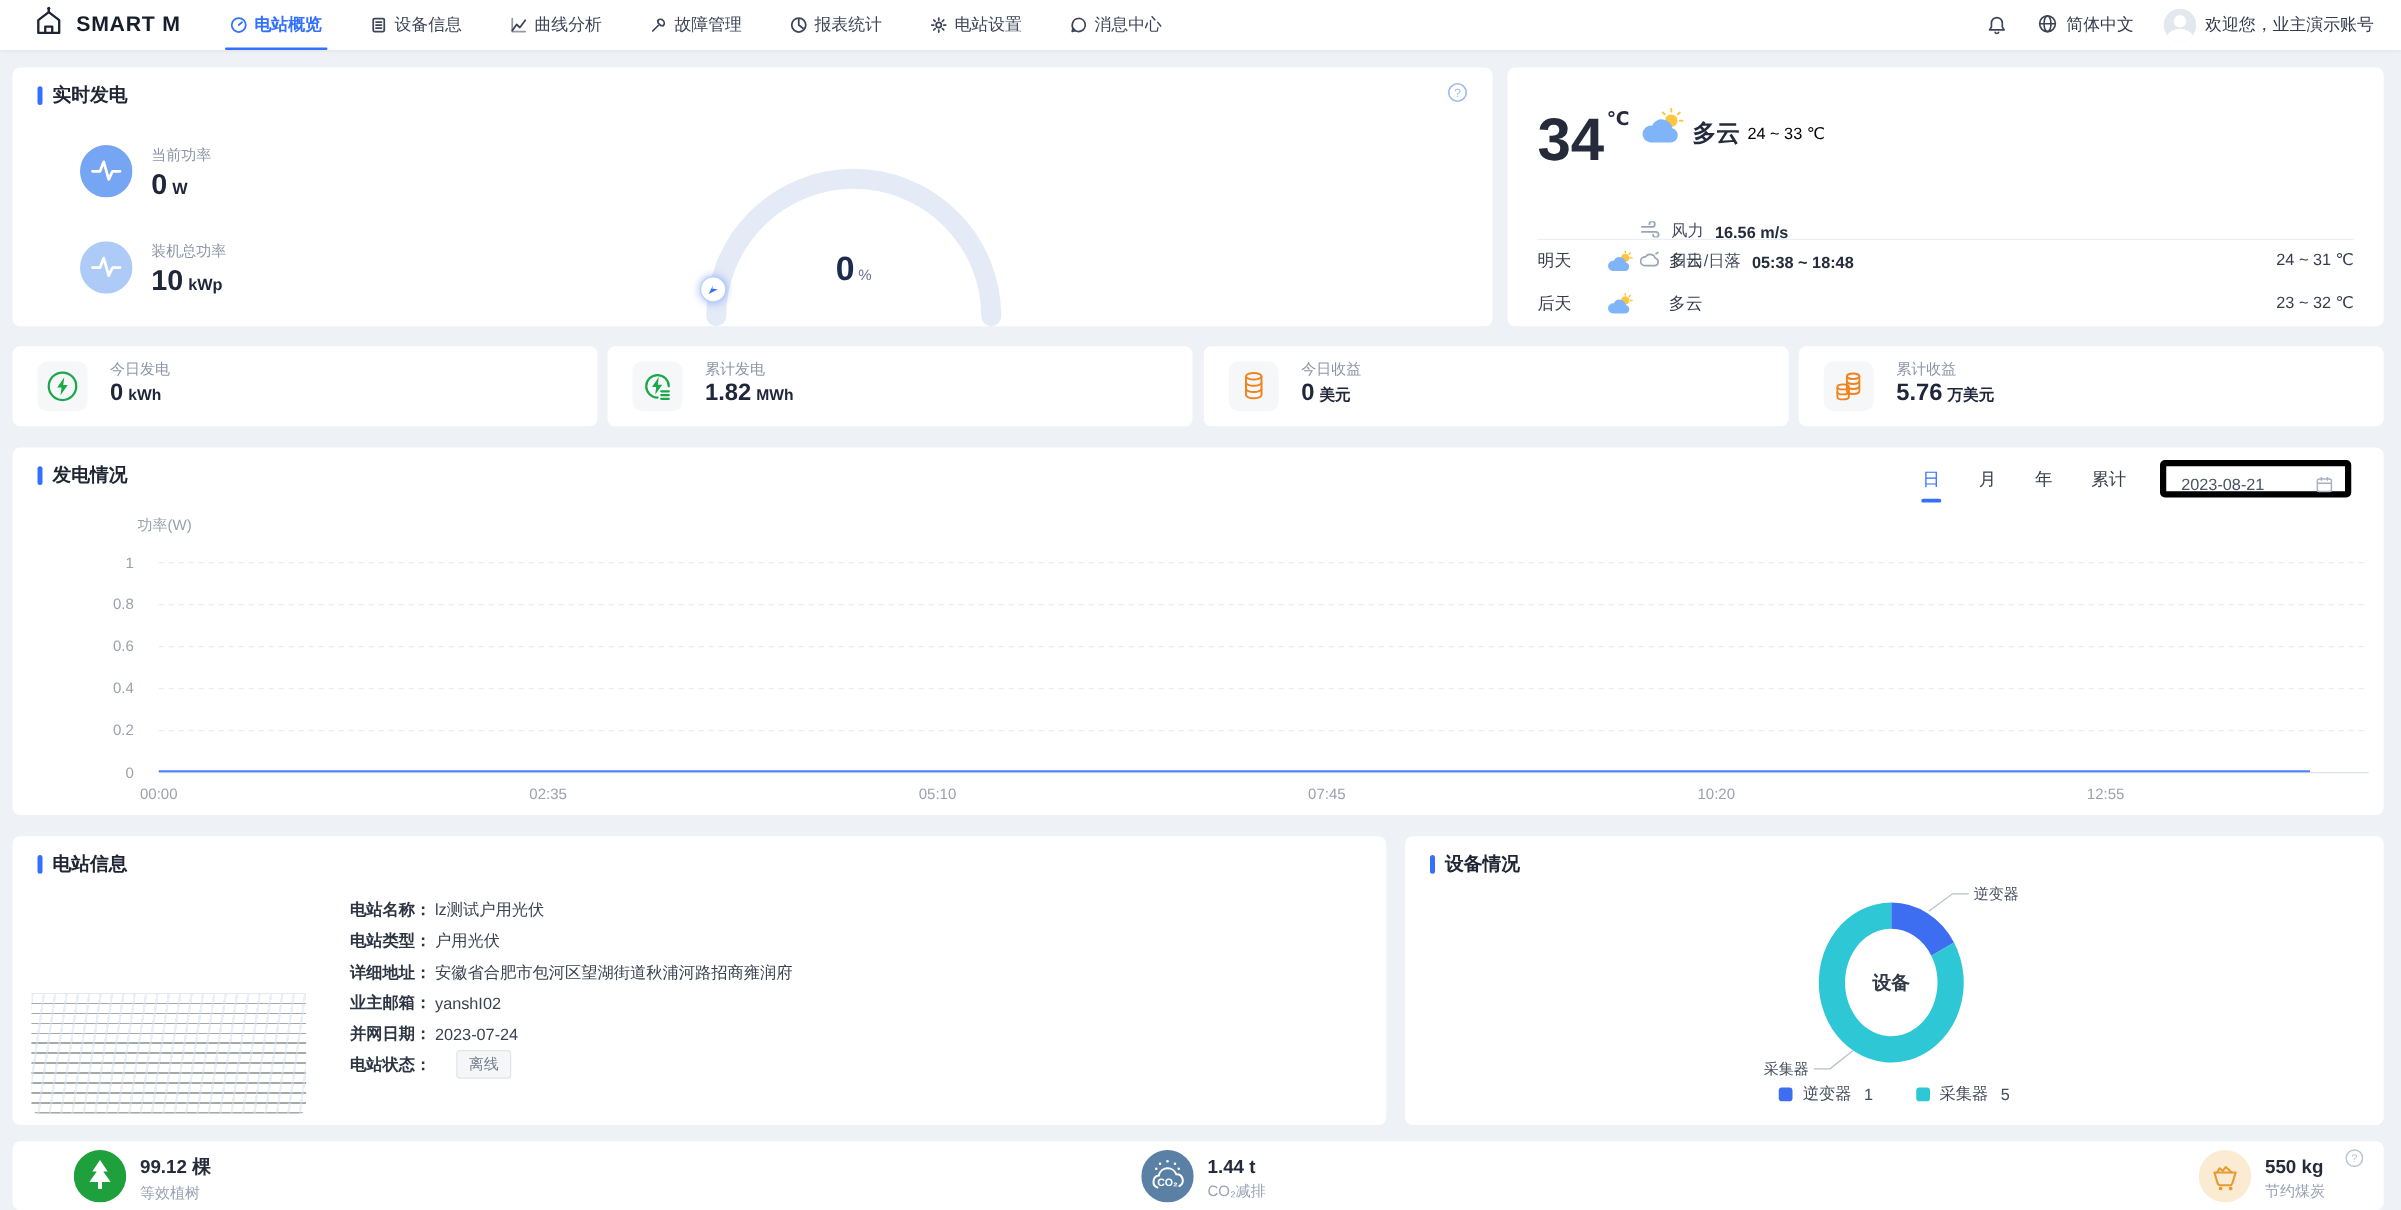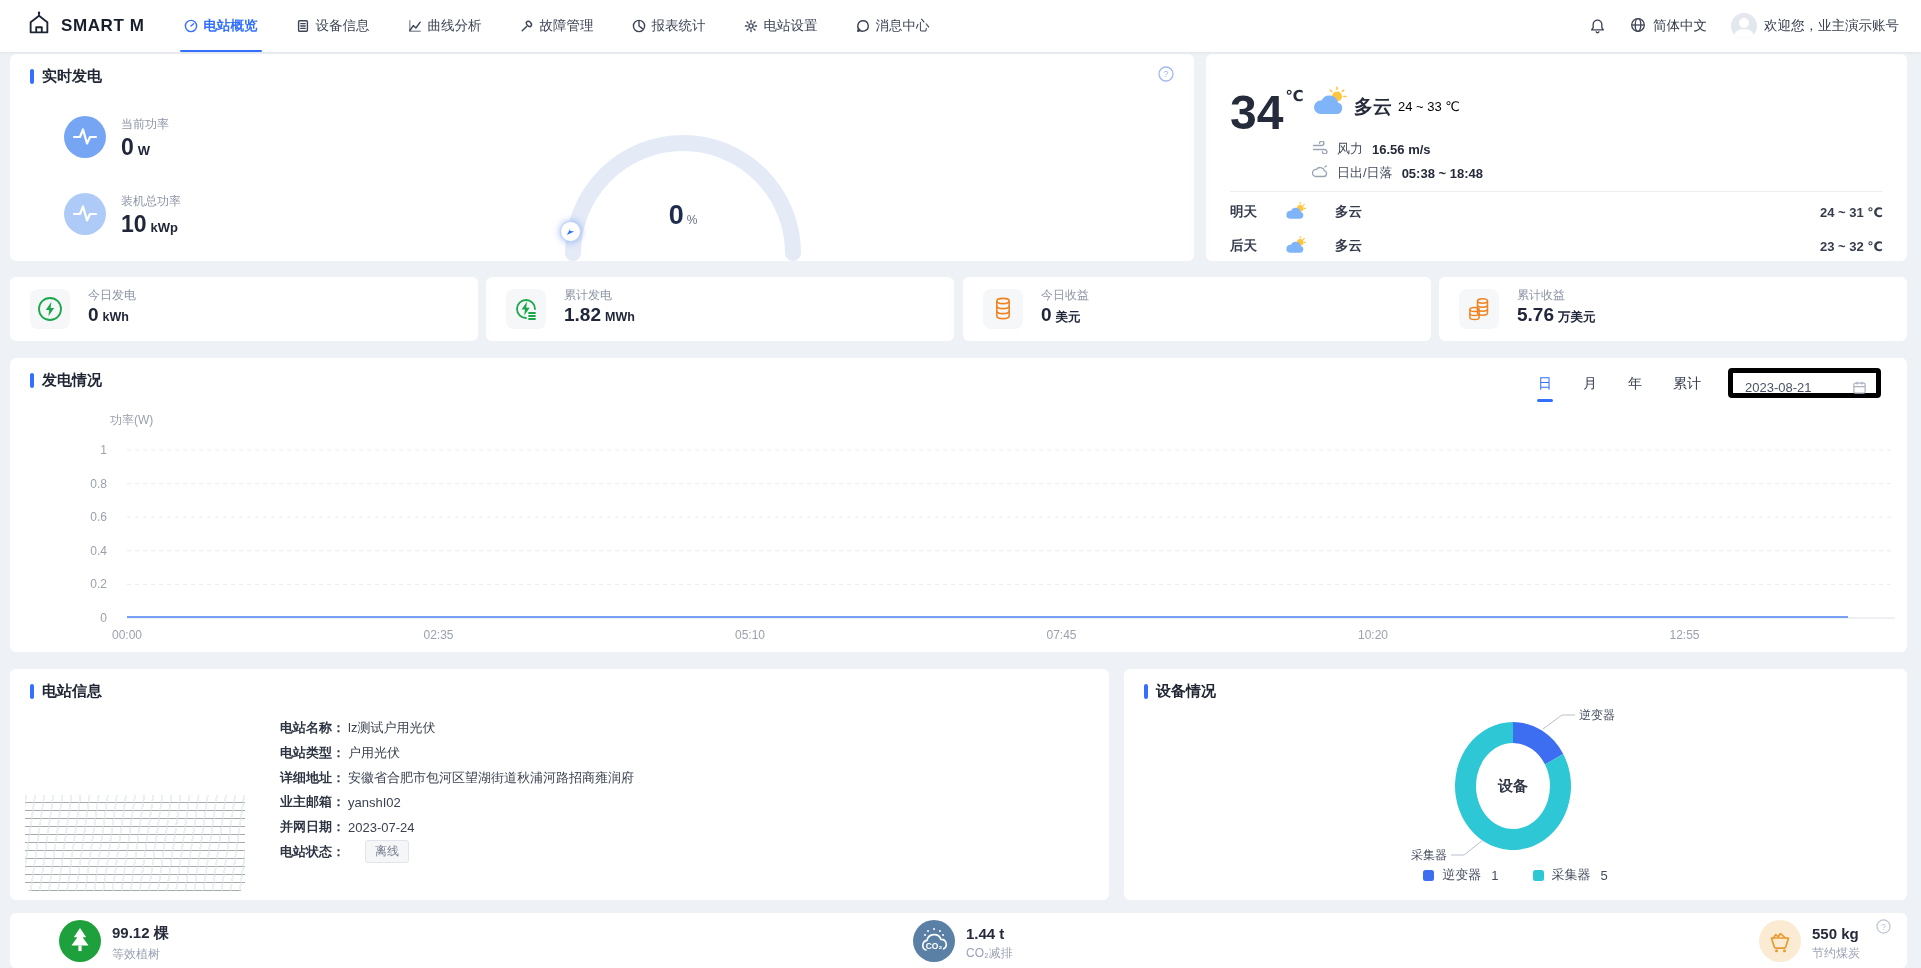--- a/index.html
+++ b/index.html
@@ -1,20 +1,20 @@
 <!DOCTYPE html>
 <html><head>
 <meta charset="utf-8">
 <style>
   * { margin:0; padding:0; box-sizing:border-box; }
   html,body { background:#eef1f5; font-family:"Liberation Sans","DejaVu Sans",sans-serif; }
   .screen { position:relative; width:1921px; height:968px; background:#eef1f5; overflow:hidden; }
 
   
-  .nav { position:absolute; top:0; left:0; width:100%; height:52px; background:#fff;
+  .nav { position:absolute; top:0; left:0; width:100%; height:40px; background:#fff;
          display:flex; align-items:center; box-shadow:0 1px 3px rgba(20,30,60,.06); z-index:9; }
   .brand { display:flex; align-items:center; gap:9px; margin-left:26px; font-size:17px;
            font-weight:800; color:#161d2b; letter-spacing:.6px; white-space:nowrap; }
   .nav-items { display:flex; margin-left:20px; height:100%; }
   .nav-item { display:flex; align-items:center; gap:6px; padding:0 19px; font-size:13.5px;
               color:#3d4456; cursor:pointer; position:relative; white-space:nowrap; }
   .nav-item svg { display:block; }
   .nav-item.active { color:#3370ff; font-weight:700; }
   .nav-item.active::after { content:''; position:absolute; left:15px; right:15px; bottom:0;
               height:2px; background:#3370ff; border-radius:1px; }
@@ -44,25 +44,25 @@
                    background:#fff; border:1px solid #bcd0f5; box-shadow:0 0 7px rgba(64,118,246,.55);
                    display:flex; align-items:center; justify-content:center; }
   .help { position:absolute; cursor:pointer; }
 
   
   .w-temp { position:absolute; left:24px; top:34px; font-size:48px; font-weight:700; color:#252b3a; line-height:1; }
   .w-temp sup { font-size:15px; font-weight:700; vertical-align:28px; margin-left:2px; }
   .w-main-ic { position:absolute; left:106px; top:32px; }
   .w-cond  { position:absolute; left:148px; top:40px; font-size:19px; font-weight:700; color:#252b3a; }
   .w-range { position:absolute; left:192px; top:45px; font-size:13px; color:#000000; }
-  .w-row { position:absolute; display:flex; align-items:center; gap:9px; font-size:13px; color:#454d5e; }
+  .w-row { position:absolute; display:flex; align-items:center; gap:9px; font-size:13px; color:#454d5e;margin-top:36px; }
   .w-row b { color:#252b3a; font-weight:700; }
   .w-div { position:absolute; left:24px; right:24px; top:137px; height:1px; background:#eceef2; }
-  .fc-row { position:absolute; left:24px; right:24px; height:24px; display:flex; align-items:center; gap:28px;
-            font-size:13.5px; color:#353c4b;font-weight:bold; }
+  .fc-row { position:absolute; left:24px; right:24px; height:24px; display:flex; gap:28px;
+            font-size:13.5px; color:#353c4b; }
   .fc-row .fc-range { margin-left:auto; font-size:13px; color:#353c4b; }
 
   
   .stat { height:64px; }
   .stat .tile { position:absolute; left:20px; top:12px; width:40px; height:40px; border-radius:8px;
                 background:#f6f7f9; display:flex; align-items:center; justify-content:center; }
   .stat .s-label { position:absolute; left:78px; top:10px; font-size:12px; color:#8d95a6; }
   .stat .s-val { position:absolute; left:78px; top:27px; font-size:19px; font-weight:700; color:#20273a; }
   .stat .s-unit { font-size:12.5px; margin-left:4px; }
 

